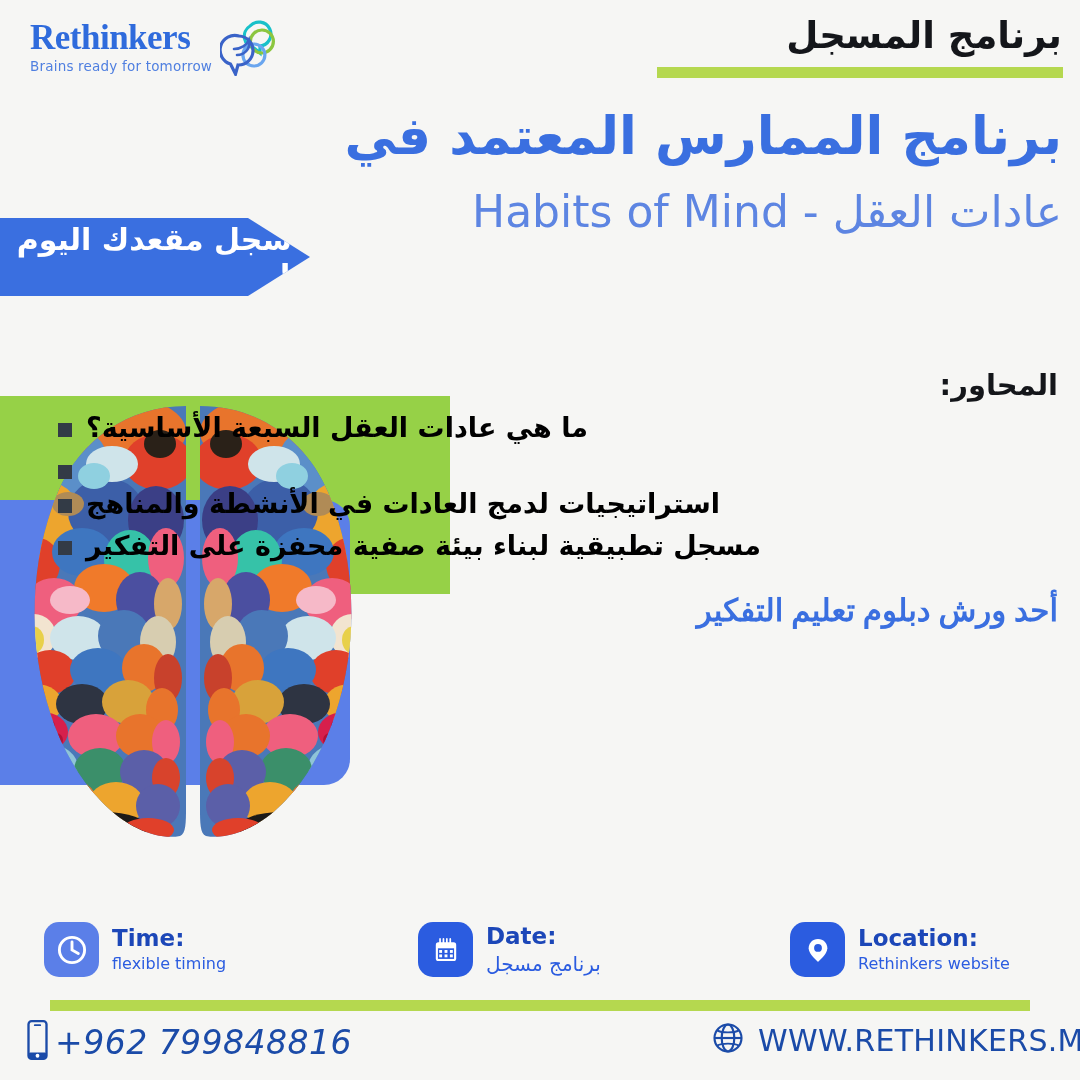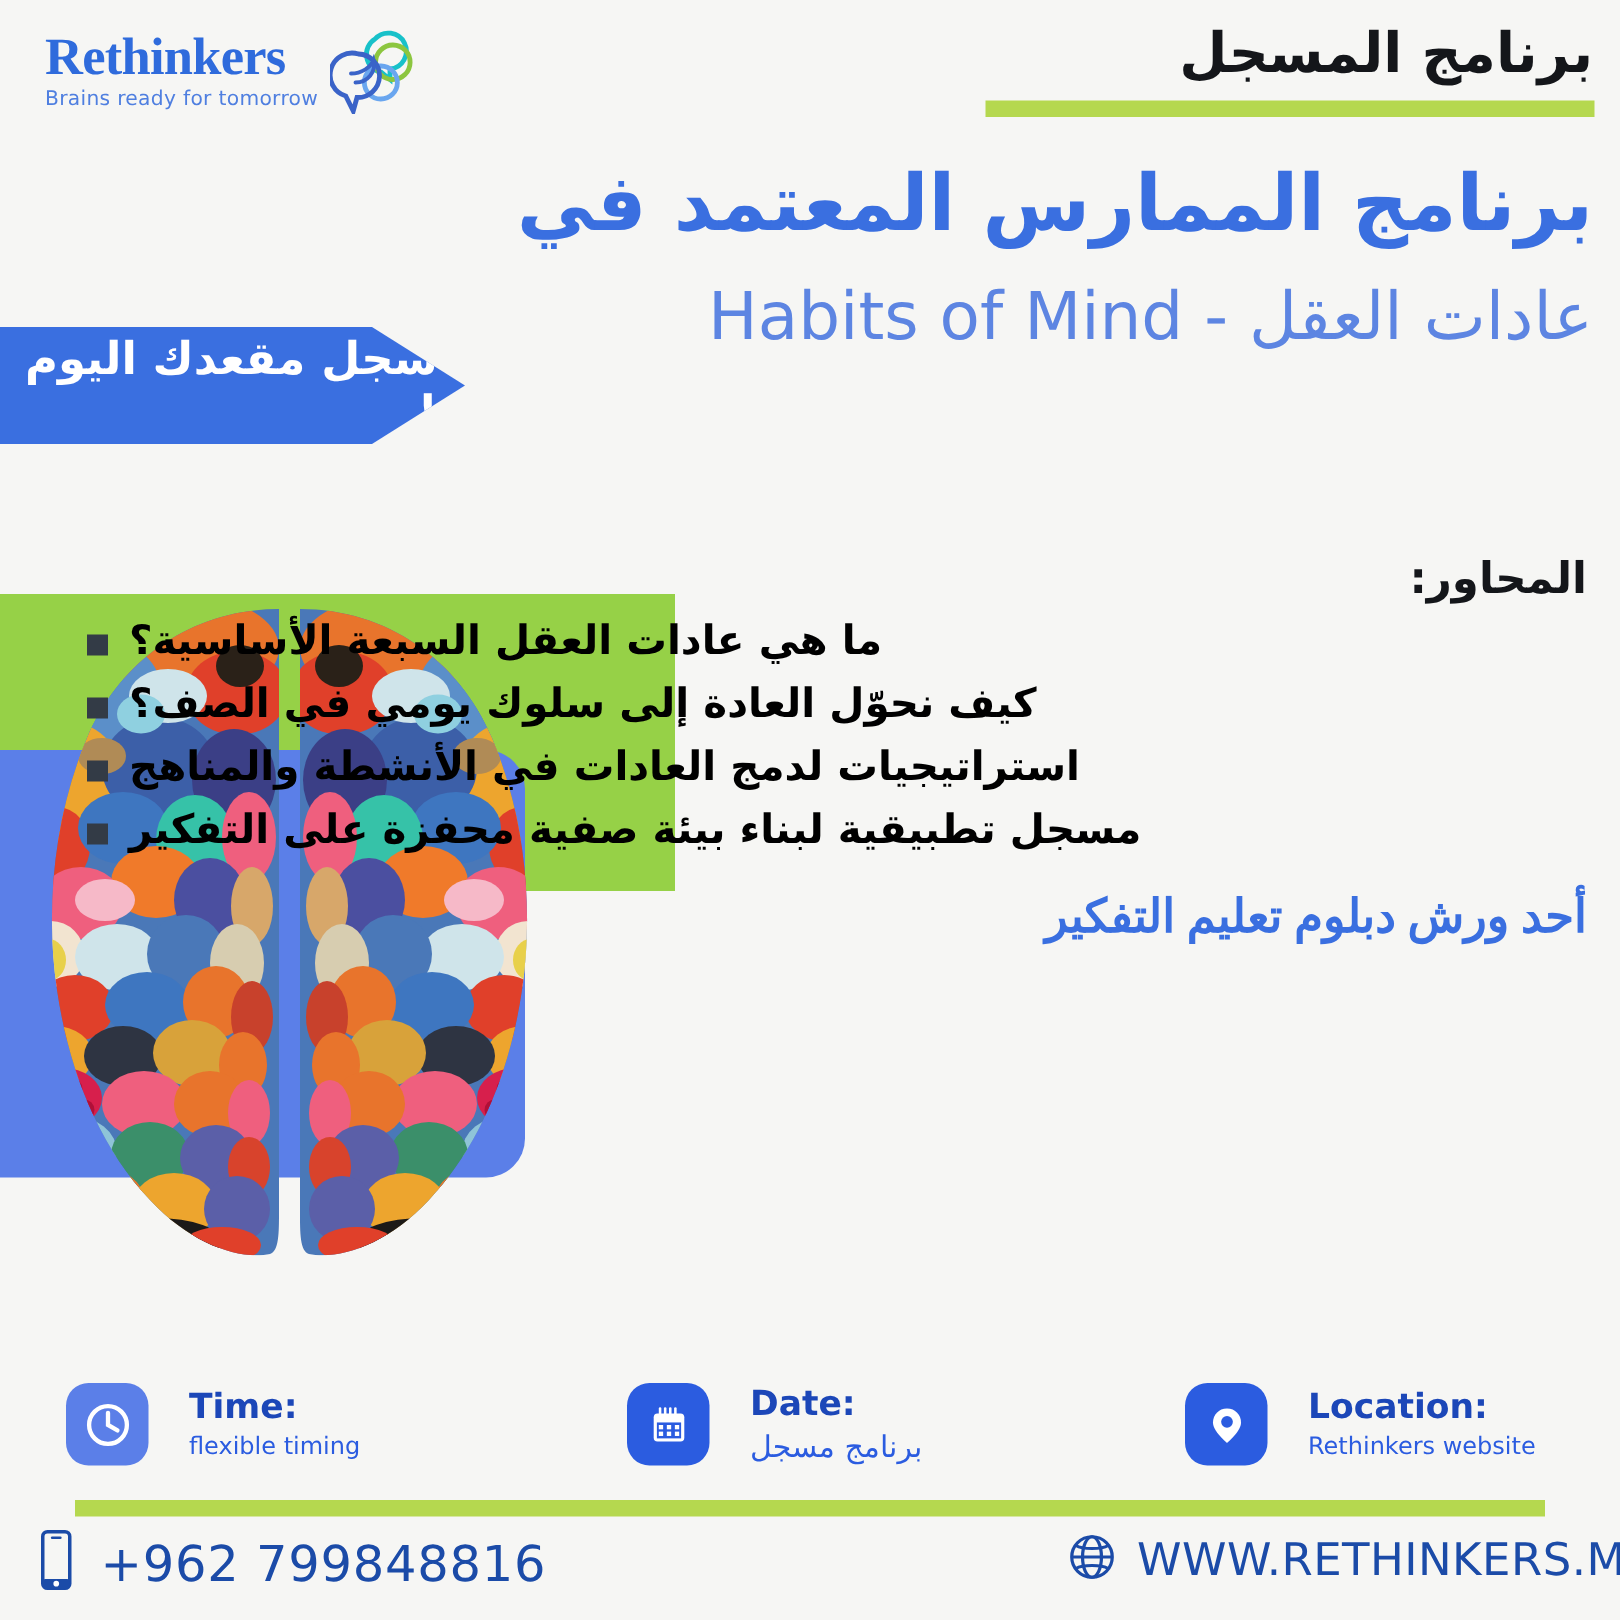--- a/index.html
+++ b/index.html
@@ -83,36 +83,36 @@
   .bullets .bsq{width:14px;height:14px;background:#333b46;flex:none;margin-top:11px;}
 
   .note{
     position:absolute;right:22px;top:592px;text-align:right;
     font-size:31px;font-weight:bold;color:#3a6fe0;
     font-family:Liberation Serif, serif;
   }
 
   
   .info-row{position:absolute;left:0;top:922px;width:1080px;height:76px;}
-  .info{position:absolute;display:flex;align-items:center;gap:27px;direction:ltr;}
+  .info{position:absolute;display:flex;align-items:center;gap:13px;direction:ltr;}
   .info-1{left:44px;top:0;}
   .info-2{left:418px;top:0;align-items:center;}
   .info-3{left:790px;top:0;}
   .ico{width:55px;height:55px;border-radius:15px;display:flex;align-items:center;justify-content:center;flex:none;}
   .ico-time{background:#5b7fe8;}
   .ico-date{background:#2b5ce0;}
   .ico-loc{background:#2b5ce0;}
   .info-txt{display:flex;flex-direction:column;line-height:1.12;}
   .info-label{font-size:23px;font-weight:bold;color:#1c47b8;font-family:"DejaVu Sans",sans-serif;text-align:left;}
   .info-val{font-size:16px;color:#2b5ce0;font-family:"DejaVu Sans",sans-serif;text-align:center;margin-top:3px;}
   .info-val.rtl{direction:rtl;text-align:right;font-size:20px;}
 
   
   .footer-rule{position:absolute;left:50px;top:1000px;width:980px;height:11px;background:#b5d84f;}
-  .phone{position:absolute;left:24px;top:1018px;display:flex;align-items:center;gap:16px;direction:ltr;}
+  .phone{position:absolute;left:24px;top:1018px;display:flex;align-items:center;gap:4px;direction:ltr;font-style:italic;}
   .phone-num{font-size:33px;color:#1b4ba8;font-family:"DejaVu Sans",sans-serif;letter-spacing:0.5px;}
   .site{position:absolute;left:710px;top:1020px;display:flex;align-items:center;gap:12px;direction:ltr;}
   .site-url{font-size:30px;color:#1b4ba8;font-family:"DejaVu Sans",sans-serif;letter-spacing:0.3px;}
 </style>
 </head>
 <body>
 
 <div class="stage">
 
   <div class="logo">
@@ -272,21 +272,20 @@
   </div>
 
   <div class="axes-label">المحاور:</div>
 
   <ul class="bullets">
     <li>
       <span class="btxt">ما هي عادات العقل السبعة الأساسية؟</span>
       <span class="bsq"></span>
     </li>
     <li>
-      <span class="btxt">كيف نحوّل العادة إلى سلوك يومي في الصف؟</span>
       <span class="bsq"></span>
     </li>
     <li>
       <span class="btxt">استراتيجيات لدمج العادات في الأنشطة والمناهج</span>
       <span class="bsq"></span>
     </li>
     <li>
       <span class="btxt">مسجل تطبيقية لبناء بيئة صفية محفزة على التفكير</span>
       <span class="bsq"></span>
     </li>

